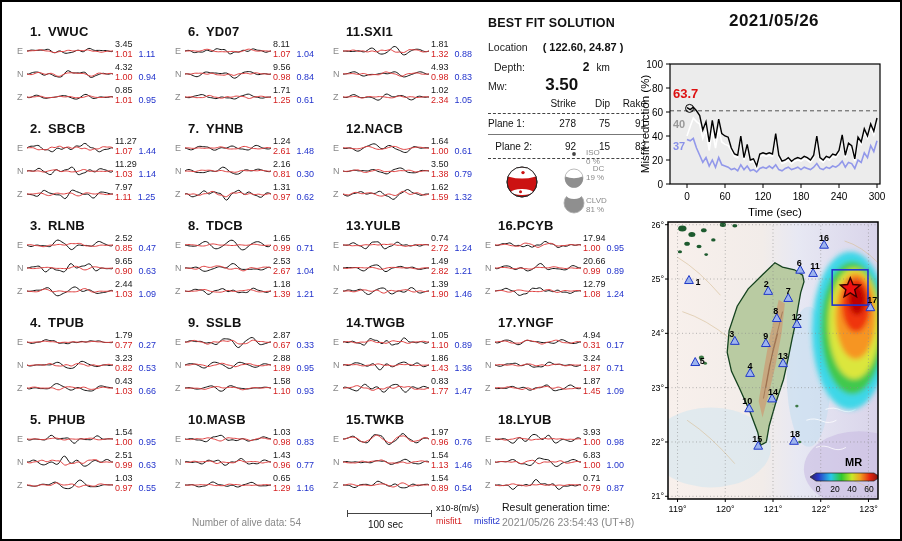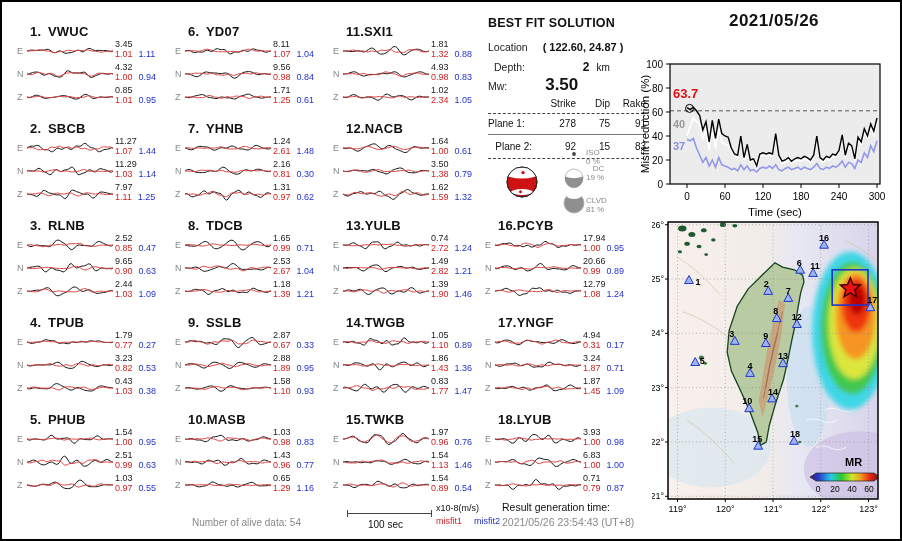--- a/index.html
+++ b/index.html
@@ -175,21 +175,21 @@
           </div>
         </div>
         <div class="ch-row" style="top: 62px;">
           <span class="ch-label">Z</span>
           <svg class="wave" width="86" height="22">
             <path d="M0.0,11.0L1.3,11.8L2.7,11.9L4.0,11.6L5.4,11.2L6.7,10.9L8.1,10.8L9.4,10.9L10.8,11.2L12.1,11.4L13.4,11.6L14.8,11.6L16.1,11.6L17.5,11.7L18.8,11.8L20.2,11.8L21.5,11.6L22.8,11.1L24.2,10.1L25.5,8.9L26.9,7.7L28.2,6.9L29.6,6.6L30.9,6.8L32.3,7.4L33.6,8.2L34.9,8.9L36.3,9.5L37.6,10.1L39.0,10.8L40.3,11.6L41.7,12.4L43.0,13.0L44.3,13.1L45.7,12.8L47.0,12.1L48.4,11.3L49.7,10.7L51.1,10.5L52.4,10.8L53.8,11.5L55.1,12.2L56.4,12.8L57.8,13.3L59.1,13.5L60.5,13.7L61.8,13.9L63.2,14.0L64.5,14.0L65.8,13.7L67.2,12.9L68.5,11.9L69.9,10.7L71.2,9.7L72.6,9.1L73.9,8.9L75.3,9.0L76.6,9.3L77.9,9.7L79.3,10.0L80.6,10.2L82.0,10.4L83.3,10.6L84.7,10.8L86.0,11.0" fill="none" stroke="#111" stroke-width="1"></path>
             <path d="M0.0,11.0L1.3,11.1L2.7,10.9L4.0,10.5L5.4,10.2L6.7,10.1L8.1,10.1L9.4,10.3L10.8,10.6L12.1,10.8L13.4,11.0L14.8,11.1L16.1,11.1L17.5,11.1L18.8,11.1L20.2,11.1L21.5,11.0L22.8,10.8L24.2,10.8L25.5,10.9L26.9,11.3L28.2,11.9L29.6,12.5L30.9,12.8L32.3,12.8L33.6,12.3L34.9,11.6L36.3,10.9L37.6,10.3L39.0,10.0L40.3,9.8L41.7,9.8L43.0,9.8L44.3,10.0L45.7,10.2L47.0,10.5L48.4,10.9L49.7,11.2L51.1,11.3L52.4,11.1L53.8,10.7L55.1,10.3L56.4,10.1L57.8,10.3L59.1,10.7L60.5,11.4L61.8,12.0L63.2,12.3L64.5,12.4L65.8,12.3L67.2,12.1L68.5,11.8L69.9,11.5L71.2,11.2L72.6,10.8L73.9,10.5L75.3,10.3L76.6,10.2L77.9,10.4L79.3,10.6L80.6,10.9L82.0,11.1L83.3,11.1L84.7,11.0L86.0,11.0" fill="none" stroke="#e04040" stroke-width="1"></path>
           </svg>
           <div class="nums">
             <div class="amp">0.43</div>
-            <div><span class="m1">1.03</span><span class="m2">0.38</span></div>
+            <div><span class="m1">1.03</span><span class="m2">0.66</span></div>
           </div>
         </div>
       </div>
       <div class="station" style="left: 14px; top: 410px;">
         <div class="st-header"><span class="st-num">5.</span><span>PHUB</span></div>
         <div class="ch-row" style="top: 16px;">
           <span class="ch-label">E</span>
           <svg class="wave" width="86" height="22">
             <path d="M0.0,11.0L1.3,11.9L2.7,12.1L4.0,11.8L5.4,11.4L6.7,11.1L8.1,11.0L9.4,11.2L10.8,11.3L12.1,11.4L13.4,11.5L14.8,11.7L16.1,11.9L17.5,12.0L18.8,11.5L20.2,10.5L21.5,9.1L22.8,7.8L24.2,7.3L25.5,7.6L26.9,8.8L28.2,10.0L29.6,10.9L30.9,11.1L32.3,10.9L33.6,10.6L34.9,10.4L36.3,10.3L37.6,10.2L39.0,10.0L40.3,9.9L41.7,10.3L43.0,11.4L44.3,13.0L45.7,14.5L47.0,15.3L48.4,14.9L49.7,13.7L51.1,12.2L52.4,11.1L53.8,10.7L55.1,10.9L56.4,11.3L57.8,11.5L59.1,11.6L60.5,11.6L61.8,11.7L63.2,11.8L64.5,11.5L65.8,10.7L67.2,9.6L68.5,8.5L69.9,7.8L71.2,8.0L72.6,8.9L73.9,10.0L75.3,10.9L76.6,11.2L77.9,11.2L79.3,11.0L80.6,10.8L82.0,10.8L83.3,10.8L84.7,10.9L86.0,11.0" fill="none" stroke="#111" stroke-width="1"></path>
             <path d="M0.0,11.0L1.3,11.1L2.7,11.2L4.0,11.2L5.4,11.0L6.7,10.9L8.1,10.9L9.4,10.9L10.8,11.1L12.1,11.3L13.4,11.5L14.8,11.6L16.1,11.6L17.5,11.4L18.8,11.2L20.2,11.0L21.5,10.8L22.8,10.6L24.2,10.5L25.5,10.3L26.9,10.2L28.2,10.0L29.6,10.1L30.9,10.3L32.3,10.7L33.6,11.2L34.9,11.6L36.3,11.9L37.6,12.0L39.0,11.8L40.3,11.5L41.7,11.2L43.0,11.0L44.3,10.9L45.7,11.0L47.0,11.1L48.4,11.2L49.7,11.2L51.1,11.1L52.4,11.0L53.8,10.9L55.1,10.9L56.4,10.9L57.8,10.9L59.1,10.7L60.5,10.5L61.8,10.3L63.2,10.2L64.5,10.2L65.8,10.4L67.2,10.8L68.5,11.2L69.9,11.6L71.2,11.8L72.6,11.8L73.9,11.7L75.3,11.5L76.6,11.3L77.9,11.1L79.3,11.0L80.6,11.0L82.0,10.9L83.3,10.9L84.7,10.9L86.0,11.0" fill="none" stroke="#e04040" stroke-width="1"></path>

